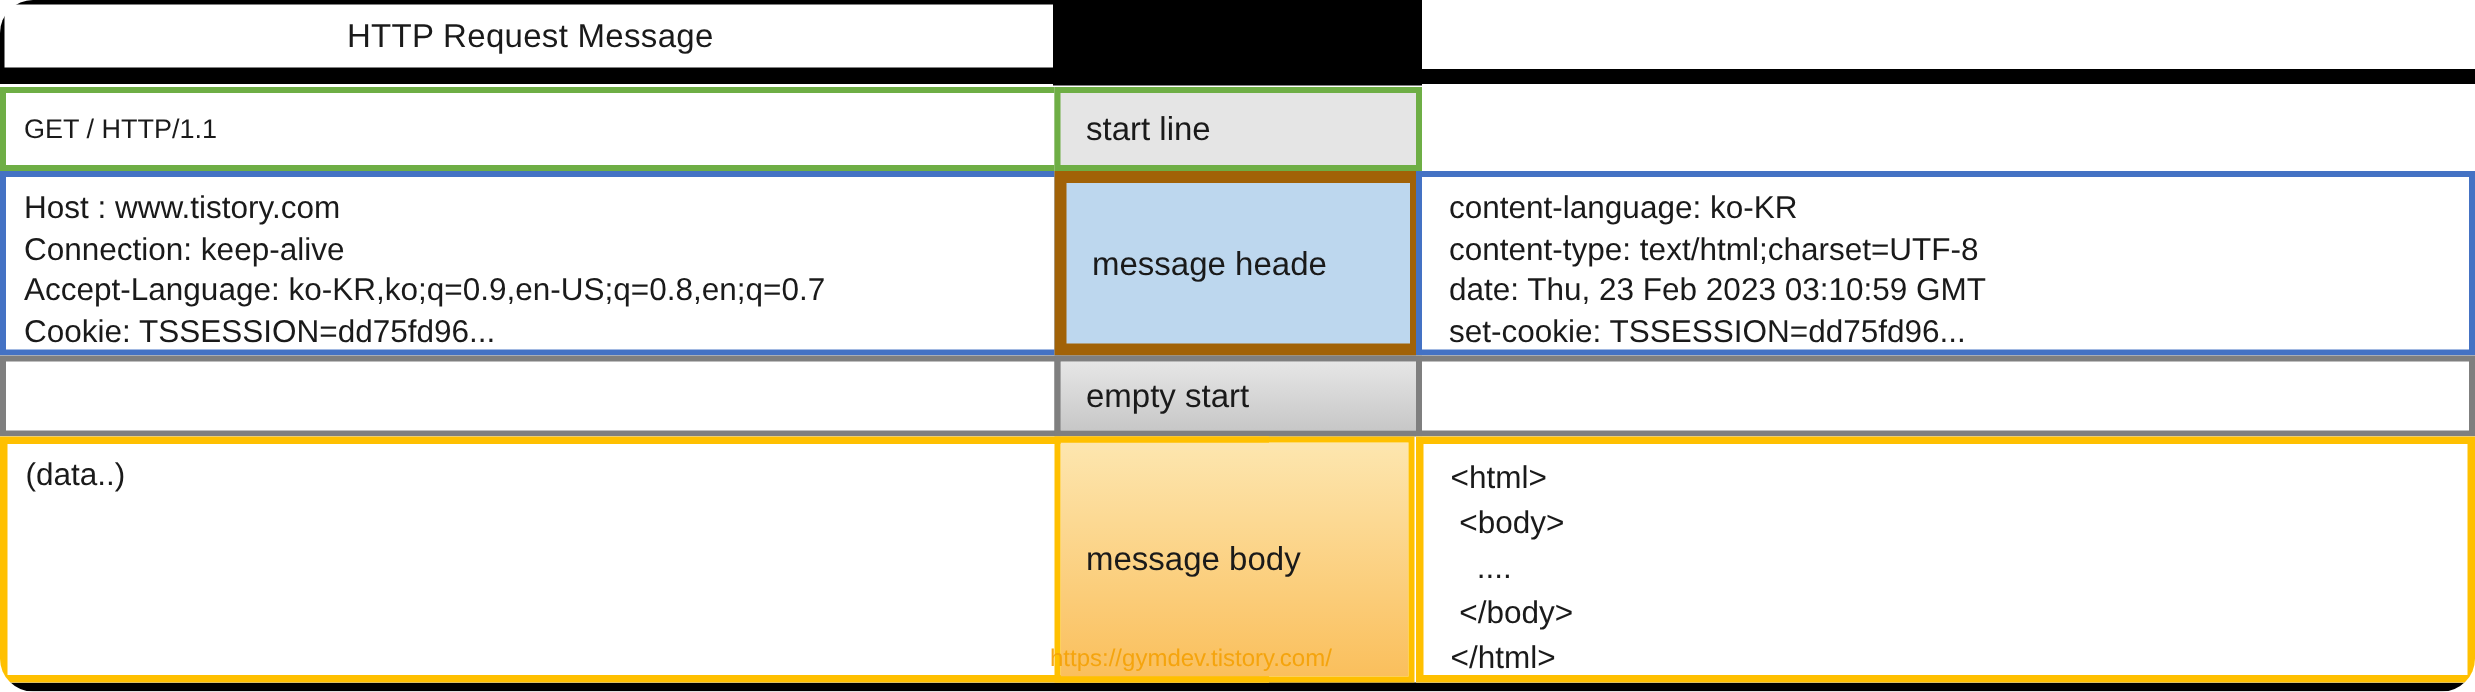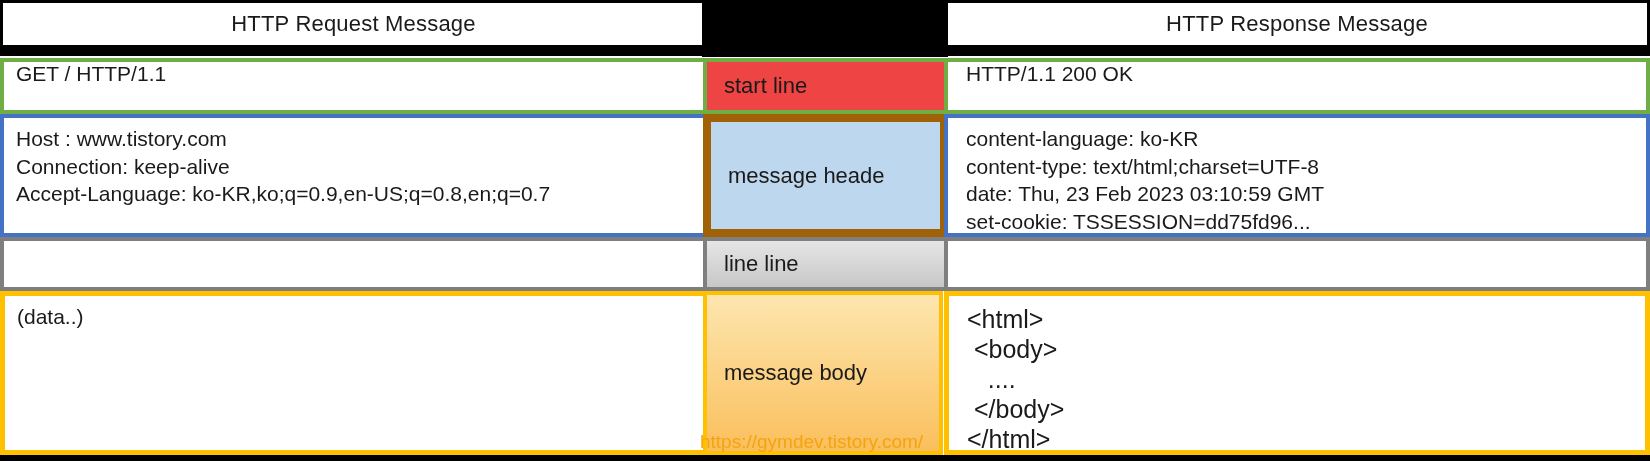--- a/index.html
+++ b/index.html
@@ -4,20 +4,21 @@
 <style>
   html, body { margin: 0; padding: 0; background: #ffffff; }
   .stage {
     position: relative;
     width: 1650px;
     height: 461px;
     background: #ffffff;
     font-family: "Liberation Sans", "DejaVu Sans", sans-serif;
     color: #1a1a1a;
     overflow: hidden;
+    border-radius: 22px;
   }
   .box { position: absolute; box-sizing: border-box; background: #ffffff; }
   .bar { position: absolute; background: #000000; }
 
   
   .title-box {
     border: 3px solid #000000;
     display: flex; align-items: center; justify-content: center;
     font-size: 22px; letter-spacing: 0.2px;
   }
@@ -27,93 +28,88 @@
   .b-blue   { border: 4px solid #4472c4; }
   .b-gray   { border: 4px solid #7f7f7f; }
   .b-gold   { border: 5px solid #ffc000; }
 
   
   .lab {
     display: flex; align-items: center;
     font-size: 22px;
     padding-left: 17px;
   }
-  .lab-green { border: 4px solid #6eae45; background: #ef4444; }
+  .lab-green { border: 4px solid #6eae45; background: #e5e5e5; }
   .lab-blue  { border: 8px solid #a16207; background: #bdd7ee; }
   .lab-gray  { border: 4px solid #7f7f7f; background: linear-gradient(180deg, #e6e6e6 0%, #c7c7c7 100%); }
   .lab-gold  { border: 4px solid #ffc000; background: linear-gradient(180deg, #fde6af 0%, #fabf5c 100%); }
 
   .single-line {
-    display: flex; 
-    font-size: 21px; padding-left: 12px;
+    display: flex; align-items: center;
+    font-size: 18px; padding-left: 12px;
   }
   .single-line.indent { padding-left: 18px; }
 
   .multi-line { font-size: 21px; padding: 7px 8px 0 12px; }
   .multi-line.indent { padding-left: 18px; }
   .multi-line .ln { line-height: 27.5px; white-space: pre; }
 
   .body-text { font-size: 21px; padding: 9px 8px 0 12px; }
 
-  .code-lines { font-size: 25px; padding: 8px 8px 0 18px; }
+  .code-lines { font-size: 21px; padding: 8px 8px 0 18px; }
   .code-lines .ln { line-height: 30px; white-space: pre; }
 
   .watermark {
     position: absolute;
     left: 700px; top: 431px;
-    font-size: 19px;
+    font-size: 16px;
     color: rgba(244, 162, 8, 0.95);
     white-space: nowrap;
     z-index: 5;
   }
 </style>
 </head>
 <body>
 
 <div class="stage">
 
   <div class="box title-box" style="left:0; top:0; width:707px; height:48px;">
     <span>HTTP Request Message</span>
   </div>
-  <div class="box title-box" style="left:944px; top:0; width:706px; height:48px;">
-    <span>HTTP Response Message</span>
-  </div>
 
   <div class="bar" style="left:702px; top:0; width:246px; height:57px;"></div>
   <div class="bar" style="left:0; top:46px; width:1650px; height:10px;"></div>
   <div class="bar" style="left:0; top:455px; width:1650px; height:6px;"></div>
 
   <div class="box b-green single-line" style="left:0; top:58px; width:707px; height:56px;">
     <span>GET / HTTP/1.1</span>
   </div>
   <div class="box lab lab-green" style="left:703px; top:58px; width:245px; height:56px;">
     <span>start line</span>
   </div>
-  <div class="box b-green single-line indent" style="left:944px; top:58px; width:706px; height:56px;">
-    <span>HTTP/1.1 200 OK</span>
-  </div>
 
   <div class="box b-blue multi-line" style="left:0; top:114px; width:707px; height:123px;">
     <div class="ln">Host : www.tistory.com</div>
     <div class="ln">Connection: keep-alive</div>
     <div class="ln">Accept-Language: ko-KR,ko;q=0.9,en-US;q=0.8,en;q=0.7</div>
+    <div class="ln">Cookie: TSSESSION=dd75fd96...</div>
   </div>
   <div class="box lab lab-blue" style="left:703px; top:114px; width:245px; height:123px;">
     <span>message heade</span>
   </div>
   <div class="box b-blue multi-line indent" style="left:944px; top:114px; width:706px; height:123px;">
     <div class="ln">content-language: ko-KR</div>
     <div class="ln">content-type: text/html;charset=UTF-8</div>
     <div class="ln">date: Thu, 23 Feb 2023 03:10:59 GMT</div>
     <div class="ln">set-cookie: TSSESSION=dd75fd96...</div>
   </div>
 
   <div class="box b-gray" style="left:0; top:237px; width:707px; height:54px;"></div>
   <div class="box lab lab-gray" style="left:703px; top:237px; width:245px; height:54px;">
-    <span>line line</span>
+    <span>empty start</span>
   </div>
   <div class="box b-gray" style="left:944px; top:237px; width:706px; height:54px;"></div>
 
   <div class="box b-gold body-text" style="left:0; top:291px; width:846px; height:164px;">
     <span>(data..)</span>
   </div>
   <div class="box lab lab-gold" style="left:703px; top:291px; width:240px; height:164px;">
     <span>message body</span>
   </div>
   <div class="box b-gold code-lines" style="left:944px; top:291px; width:706px; height:164px;">

